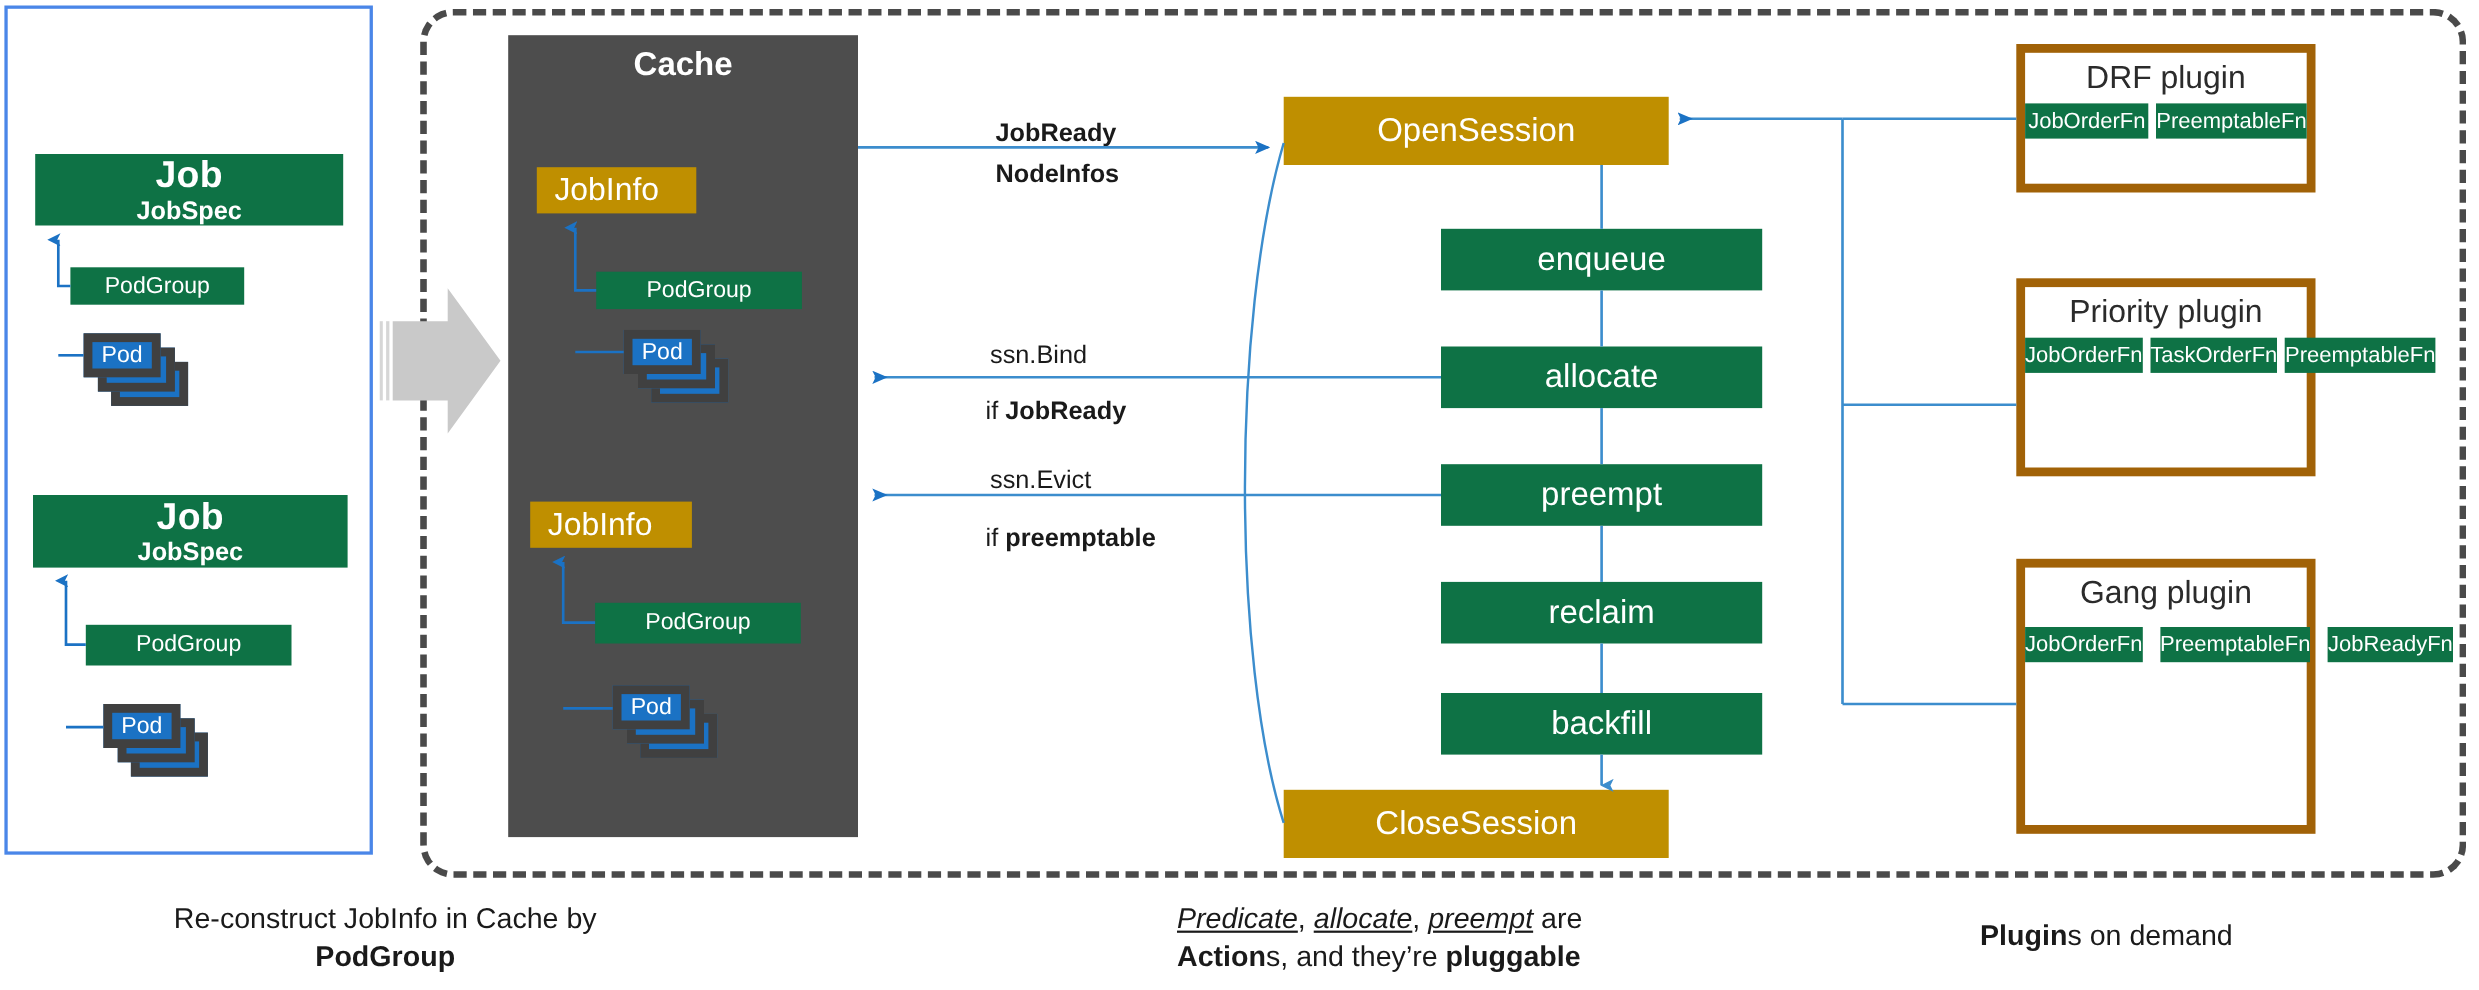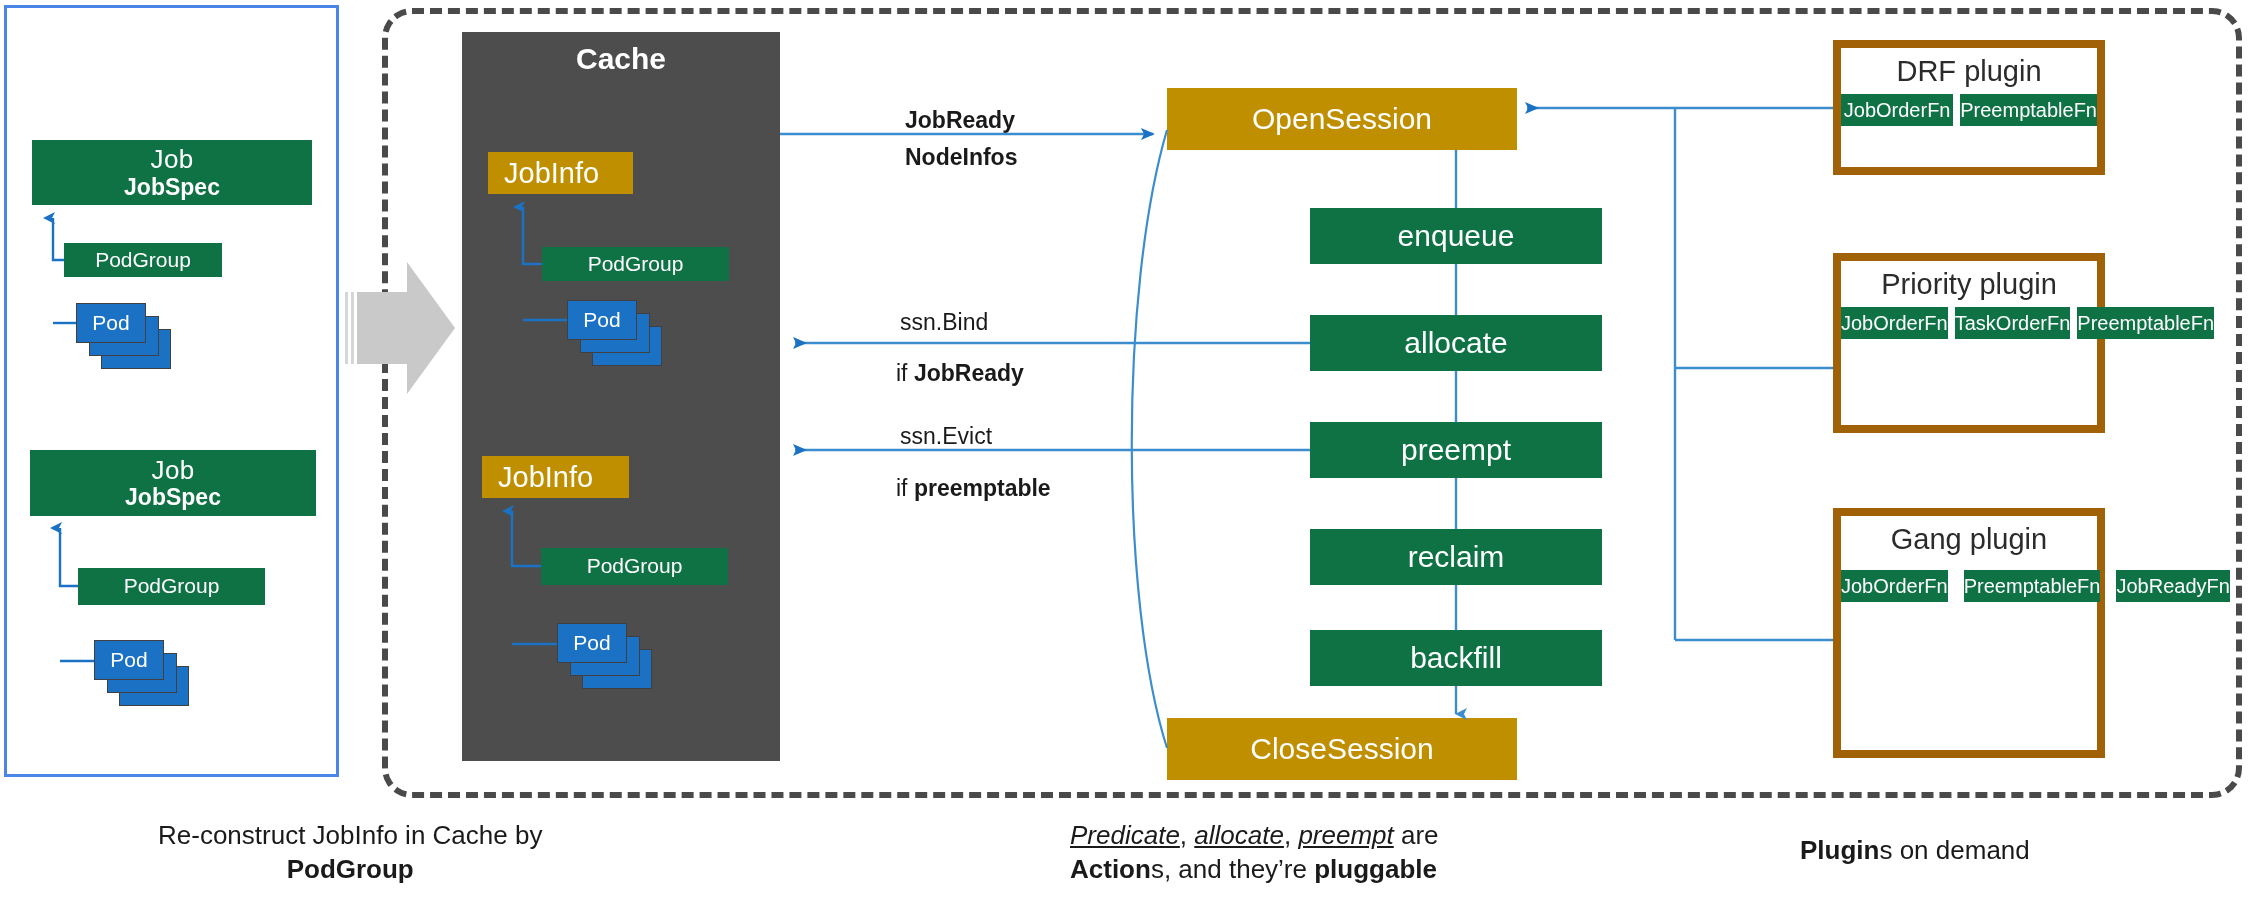--- a/index.html
+++ b/index.html
@@ -51,39 +51,39 @@
     border: 3px solid #4a86e8;
     background: #ffffff;
     box-sizing: border-box;
   }
 
   .job-box {
     flex-direction: column;
     justify-content: center;
   }
   .job-title {
-    font-size: 26px;
-    font-weight: 400;
+    font-size: 34px;
+    font-weight: 700;
     letter-spacing: .3px;
   }
   .job-sub {
     font-size: 23px;
     font-weight: bold;
     margin-top: 1px;
   }
 
   .pg-box { font-size: 21px; font-weight: 400; }
 
   
   .pod-stack { position: absolute; }
   .pod-card {
     position: absolute;
     box-sizing: border-box;
     background: #1B72C4;
-    border: 1px solid #404040;
+    border: 8px solid #404040;
   }
   .pod-front {
     display: flex; align-items: center; justify-content: center;
     color: #ffffff; font-size: 21px;
   }
 
   
   #feed-arrow {
     position: absolute;
     left: 345px; top: 252px;

